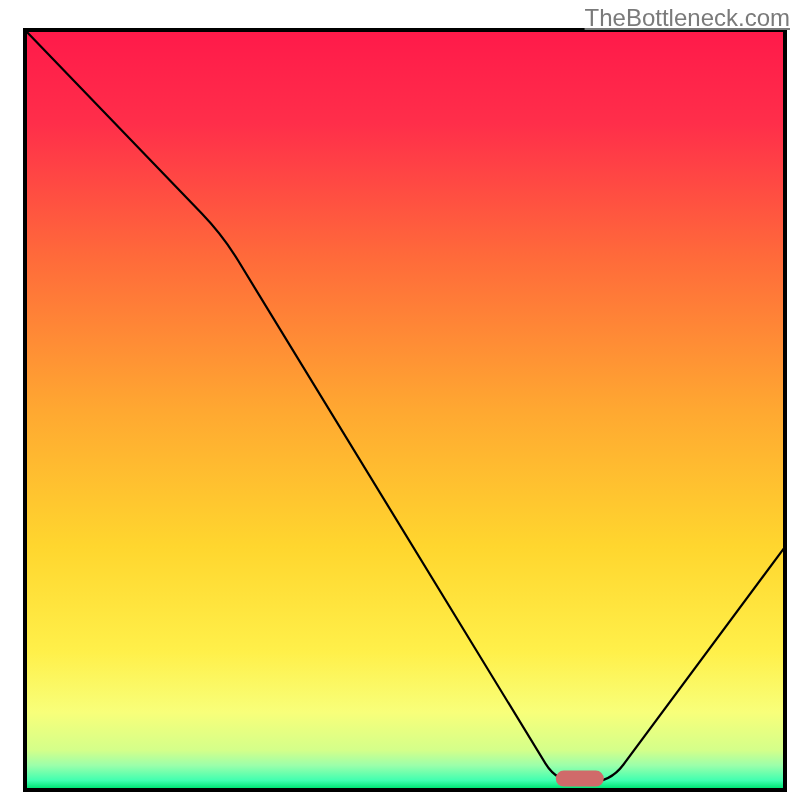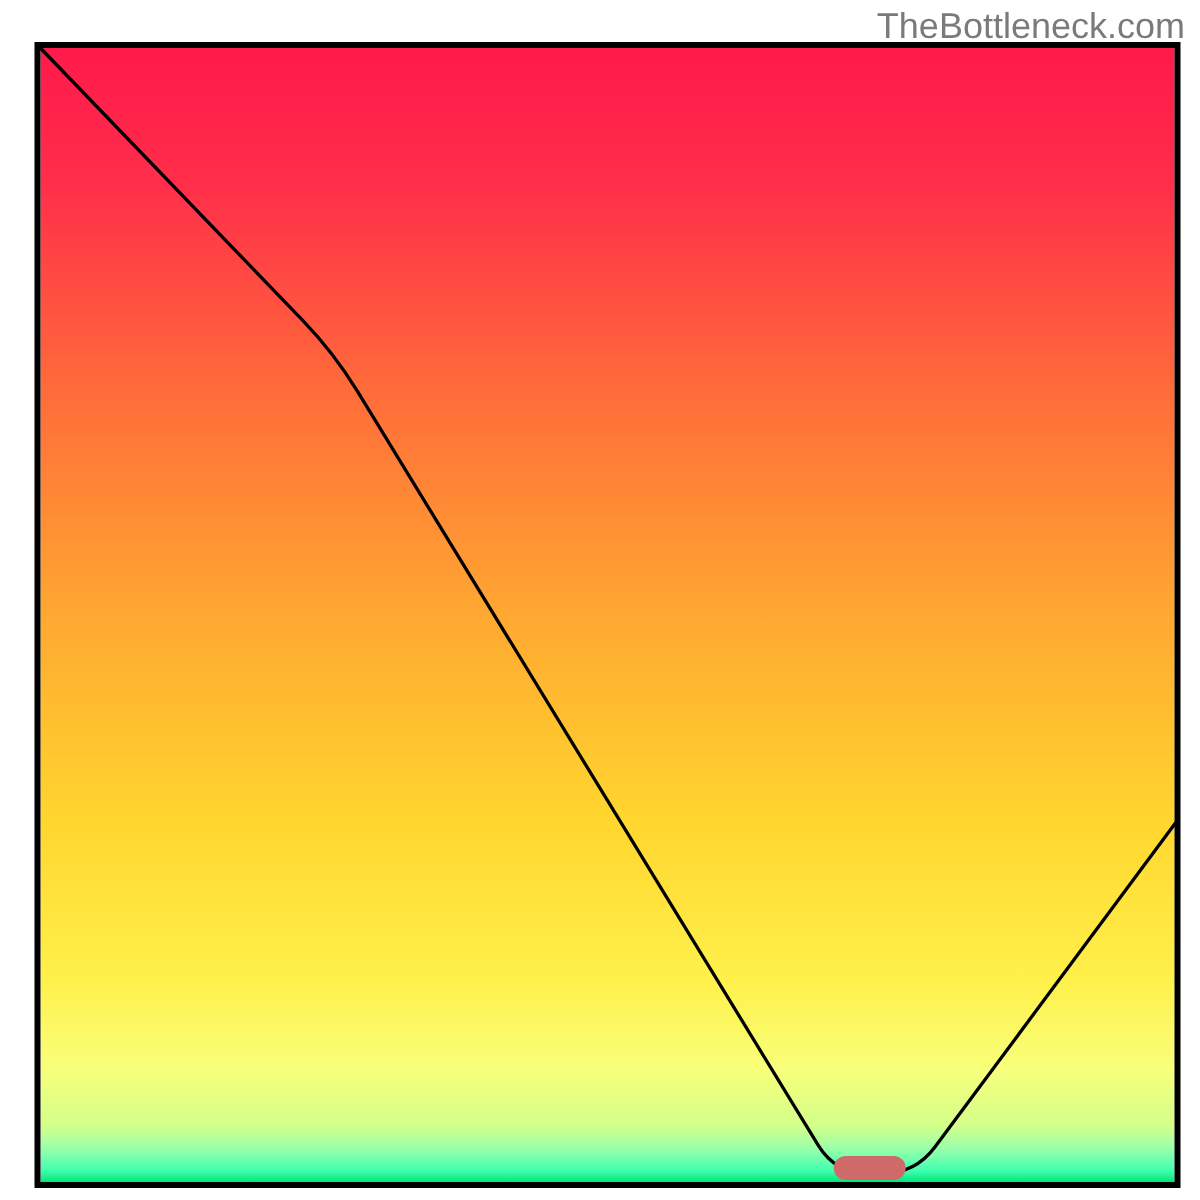--- a/index.html
+++ b/index.html
@@ -17,20 +17,21 @@
   }
   .watermark {
     position: absolute;
     top: 4px;
     right: 10px;
     font-family: Arial, sans-serif;
     font-size: 24px;
     font-weight: 500;
     color: #7a7a7a;
     z-index: 10;
+    text-decoration: underline;
   }
   svg {
     display: block;
   }
 </style>
 </head>
 <body>
 
 <div class="container">
   <div class="watermark">TheBottleneck.com</div>

